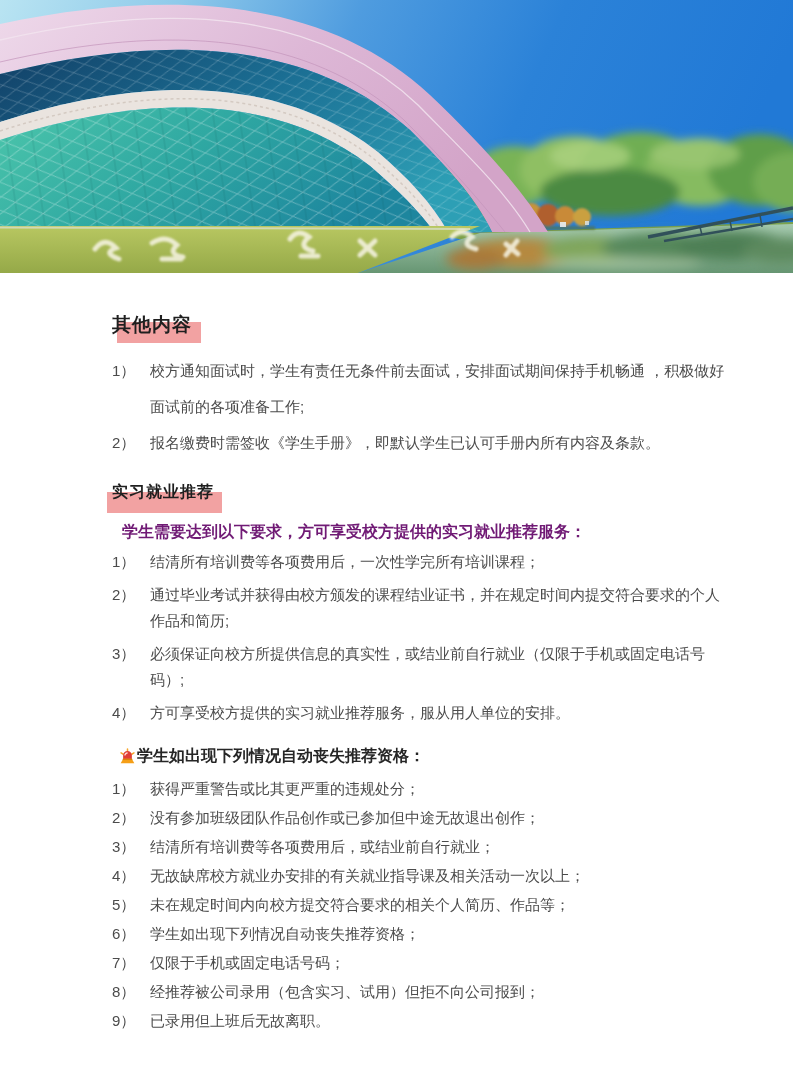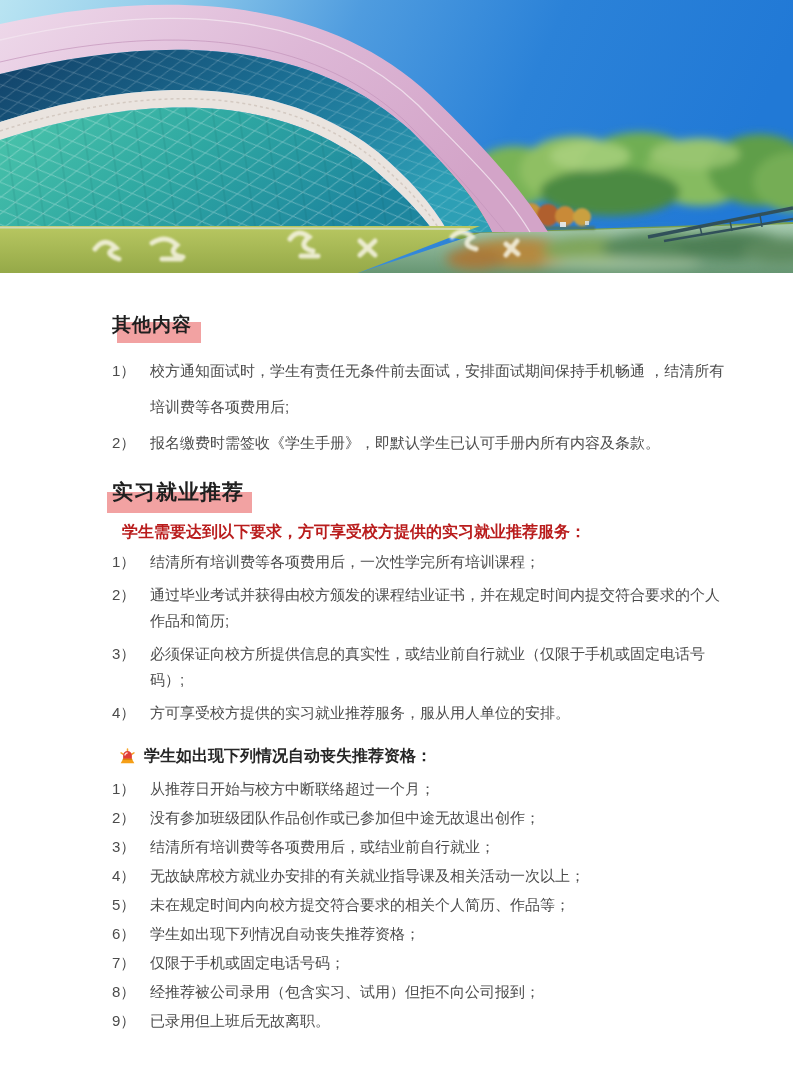--- a/index.html
+++ b/index.html
@@ -8,31 +8,31 @@
     font-family:"Liberation Sans","DejaVu Sans",sans-serif;color:#4b4b4b;
   }
   .banner{width:793px;height:273px;display:block;}
   .content{padding:40px 64px 0 112px;}
   
   .hl-head{position:relative;display:inline-block;font-weight:bold;color:#1f1f1f;letter-spacing:1px;}
   .hl-head .bar{position:absolute;background:#f2a2a2;z-index:0;}
   .hl-head .tx{position:relative;z-index:1;}
   .h1{font-size:19px;line-height:24px;}
   .h1 .bar{left:5px;right:-9px;top:9px;bottom:-6px;}
-  .h2{font-size:21px;line-height:26px;margin-top:18px;}
+  .h2{font-size:16px;line-height:26px;margin-top:18px;}
   .h2 .bar{left:-5px;right:-8px;top:13px;bottom:-8px;}
   .sec1-list{margin-top:16px;}
   .sec1-list .item{display:flex;font-size:15px;line-height:36px;color:#4b4b4b;}
   .sec2-list{margin-top:6px;}
   .sec2-list .item{display:flex;font-size:15px;line-height:26px;margin-bottom:7px;color:#4b4b4b;}
   .warn-list .item{display:flex;font-size:15px;line-height:26px;margin-bottom:3px;color:#4b4b4b;}
   .num{flex:0 0 38px;}
   .txt{width:576px;}
-  .subtitle{margin:16px 0 6px 10px;font-size:16px;font-weight:bold;color:#b91c1c;line-height:22px;}
-  .warn-title{margin:18px 0 8px 6px;font-size:16px;font-weight:bold;color:#262626;line-height:24px;display:flex;align-items:center;gap:7px;}
+  .subtitle{margin:16px 0 6px 10px;font-size:16px;font-weight:bold;color:#701a75;line-height:22px;}
+  .warn-title{margin:18px 0 8px 6px;font-size:16px;font-weight:bold;color:#262626;line-height:24px;display:flex;align-items:center;}
   .siren{width:19px;height:19px;flex:0 0 19px;}
 </style>
 </head>
 <body>
 
 <div class="page">
 
   <svg class="banner" viewBox="0 0 793 273" preserveAspectRatio="none" aria-hidden="true">
     <defs>
       <linearGradient id="sky" x1="0" y1="0" x2="1" y2="0.15">
@@ -161,21 +161,21 @@
 
     
     <div class="hl-head h1">
       <span class="bar"></span>
       <span class="tx">其他内容</span>
     </div>
 
     <div class="sec1-list">
       <div class="item">
         <span class="num">1）</span>
-        <span class="txt">校方通知面试时，学生有责任无条件前去面试，安排面试期间保持手机畅通 ，结清所有培训费等各项费用后;</span>
+        <span class="txt">校方通知面试时，学生有责任无条件前去面试，安排面试期间保持手机畅通 ，积极做好面试前的各项准备工作;</span>
       </div>
       <div class="item">
         <span class="num">2）</span>
         <span class="txt">报名缴费时需签收《学生手册》，即默认学生已认可手册内所有内容及条款。</span>
       </div>
     </div>
 
     
     <div class="hl-head h2">
       <span class="bar"></span>
@@ -210,21 +210,21 @@
         <path d="M7.3,8.4 a3.1,3.1 0 0 1 2.3,-2.1" stroke="#ffd9d4" stroke-width="1.4" fill="none" stroke-linecap="round"></path>
         <path d="M2.8,17 L5.5,12.4 H14.5 L17.2,17 Z" fill="#f59f17"></path>
         <rect x="5" y="12.4" width="10" height="1.3" fill="#d9820b"></rect>
       </svg>
       <span>学生如出现下列情况自动丧失推荐资格：</span>
     </div>
 
     <div class="warn-list">
       <div class="item">
         <span class="num">1）</span>
-        <span class="txt">从推荐日开始与校方中断联络超过一个月；</span>
+        <span class="txt">获得严重警告或比其更严重的违规处分；</span>
       </div>
       <div class="item">
         <span class="num">2）</span>
         <span class="txt">没有参加班级团队作品创作或已参加但中途无故退出创作；</span>
       </div>
       <div class="item">
         <span class="num">3）</span>
         <span class="txt">结清所有培训费等各项费用后，或结业前自行就业；</span>
       </div>
       <div class="item">

